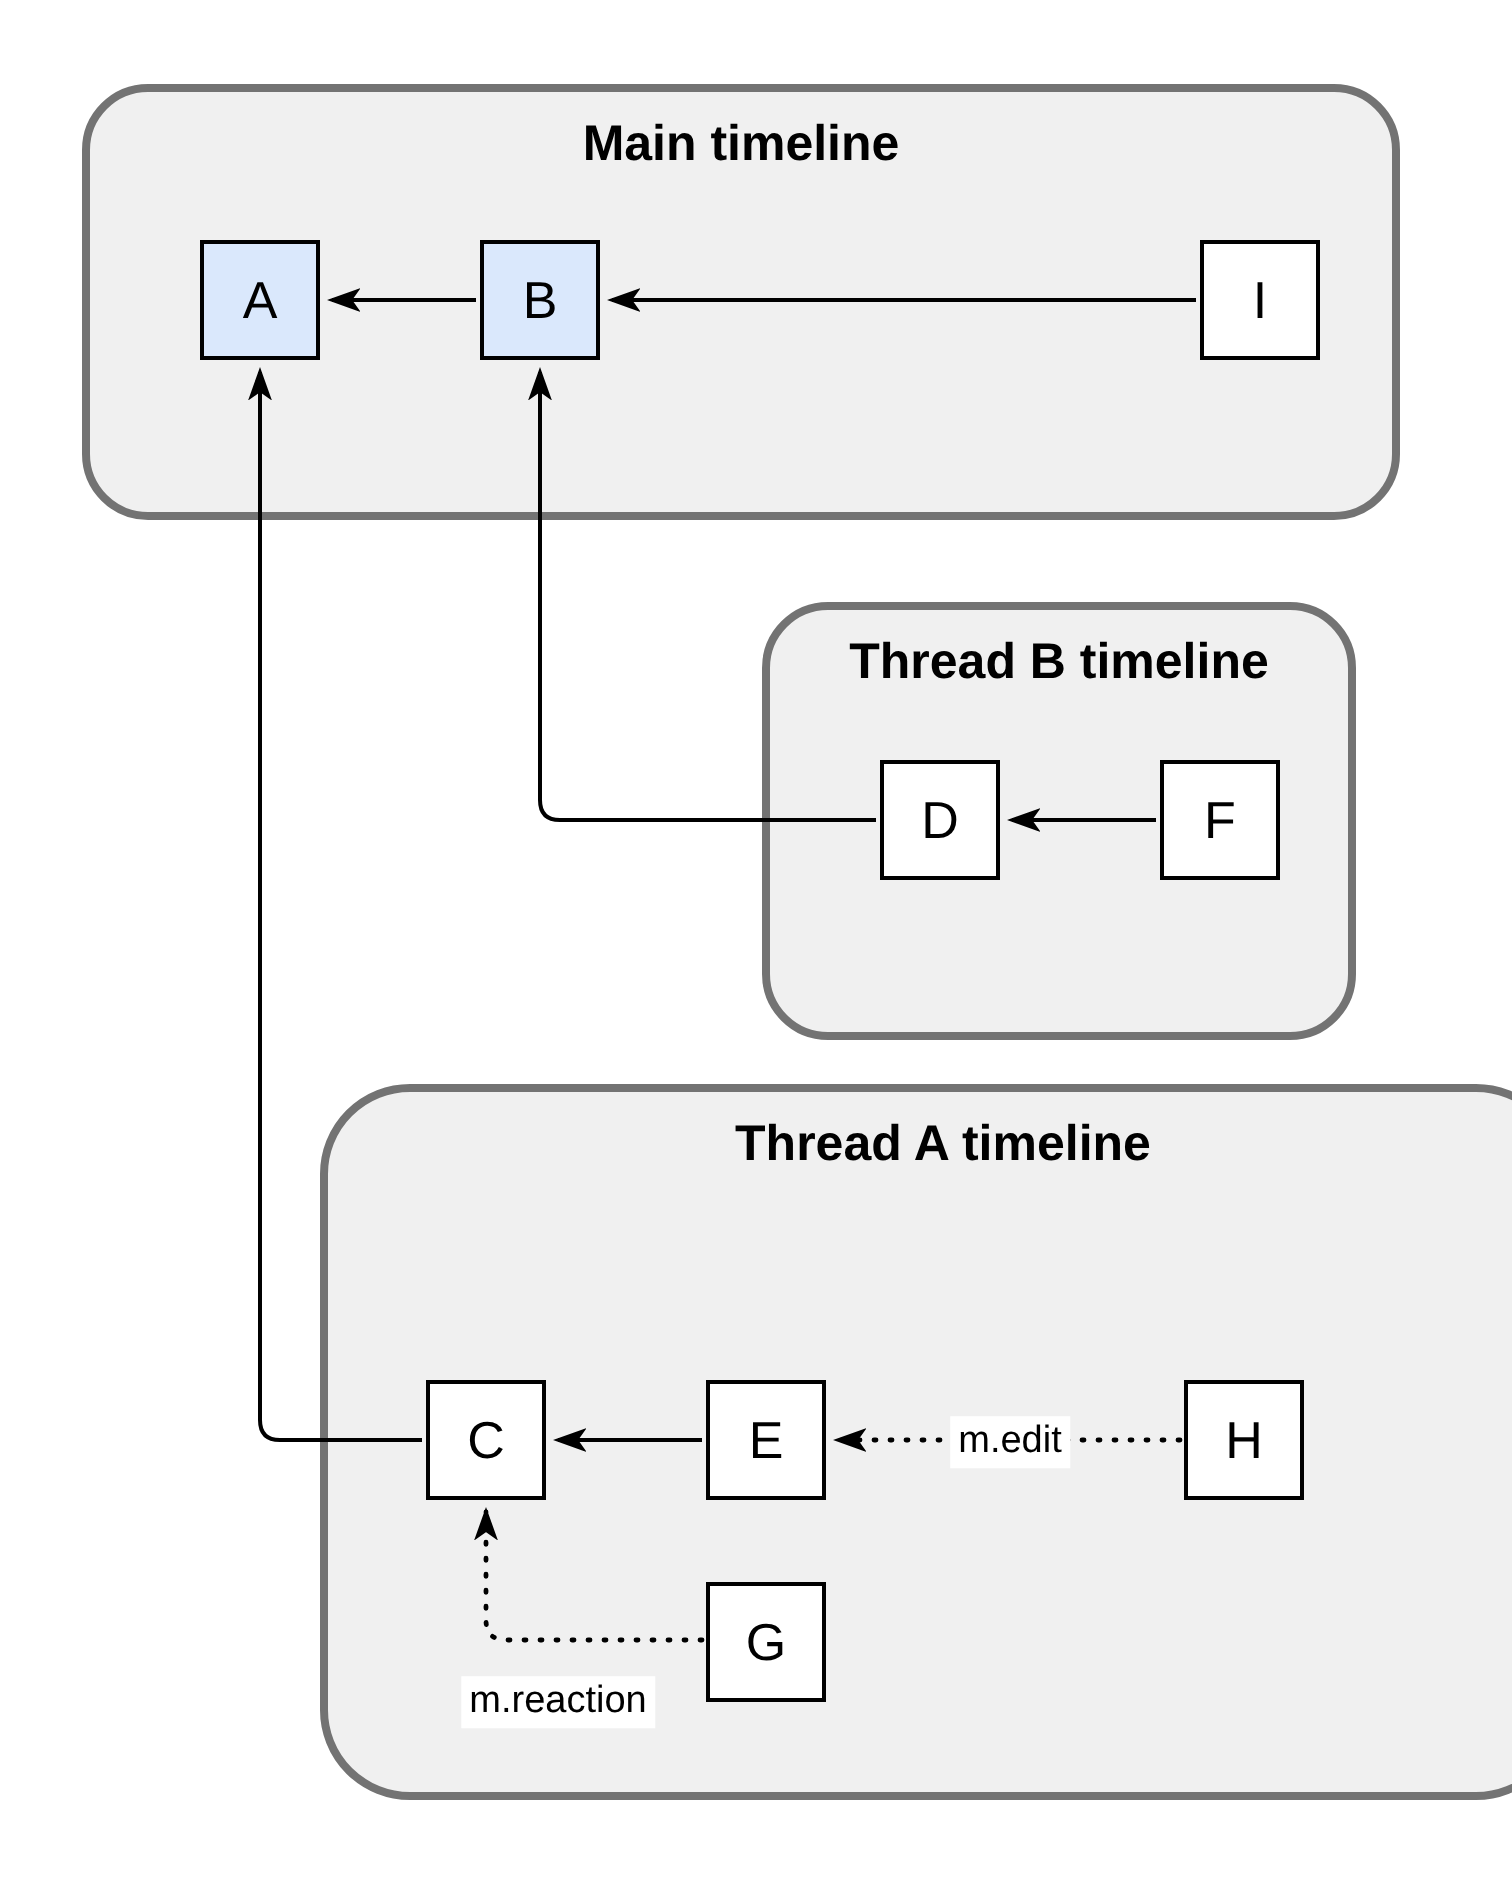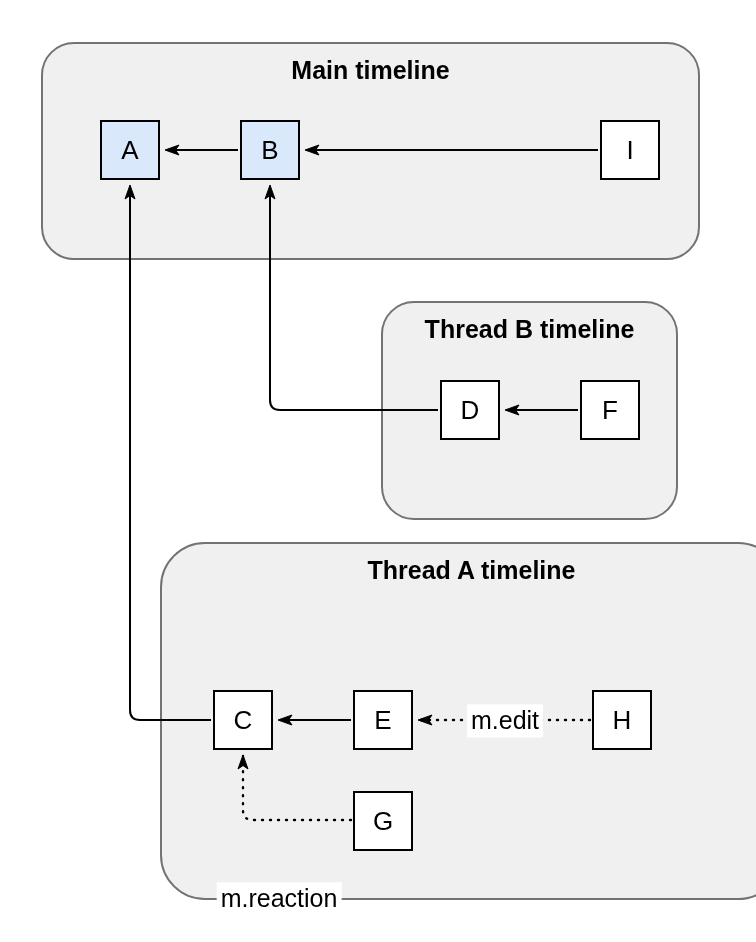--- a/index.html
+++ b/index.html
@@ -12,21 +12,21 @@
     position: relative;
     width: 756px;
     height: 942px;
     background: #ffffff;
     overflow: hidden;
   }
   
   .container {
     position: absolute;
     background: #f0f0f0;
-    border: 2px solid #737373;
+    border: 4px solid #737373;
     box-sizing: border-box;
     z-index: 1;
   }
   .c-main    { left: 41px;  top: 42px;  width: 659px; height: 218px; border-radius: 33px; }
   .c-threadb { left: 381px; top: 301px; width: 297px; height: 219px; border-radius: 33px; }
   .c-threada { left: 160px; top: 542px; width: 623px; height: 358px; border-radius: 45px; }
   .container-title {
     position: absolute;
     top: 12px;
     left: 0;
@@ -80,28 +80,28 @@
   .n-c { left: 213px; top: 690px; }
   .n-e { left: 353px; top: 690px; }
   .n-h { left: 592px; top: 690px; }
   .n-g { left: 353px; top: 791px; }
   
   .edge-label {
     position: absolute;
     transform: translate(-50%, -50%);
     background: #ffffff;
     color: #000000;
-    font-size: 25px;
+    font-size: 19px;
     line-height: 1.25;
     padding: 1px 4px;
     white-space: nowrap;
     z-index: 4;
   }
   .l-medit     { left: 505px; top: 721px; }
-  .l-mreaction { left: 279px; top: 899px; text-align: center; }
+  .l-mreaction { left: 279px; top: 851px; text-align: center; }
 </style>
 </head>
 <body>
 
 <div class="canvas">
 
   <div class="container c-main">
     <div class="container-title">Main timeline</div>
   </div>
 

